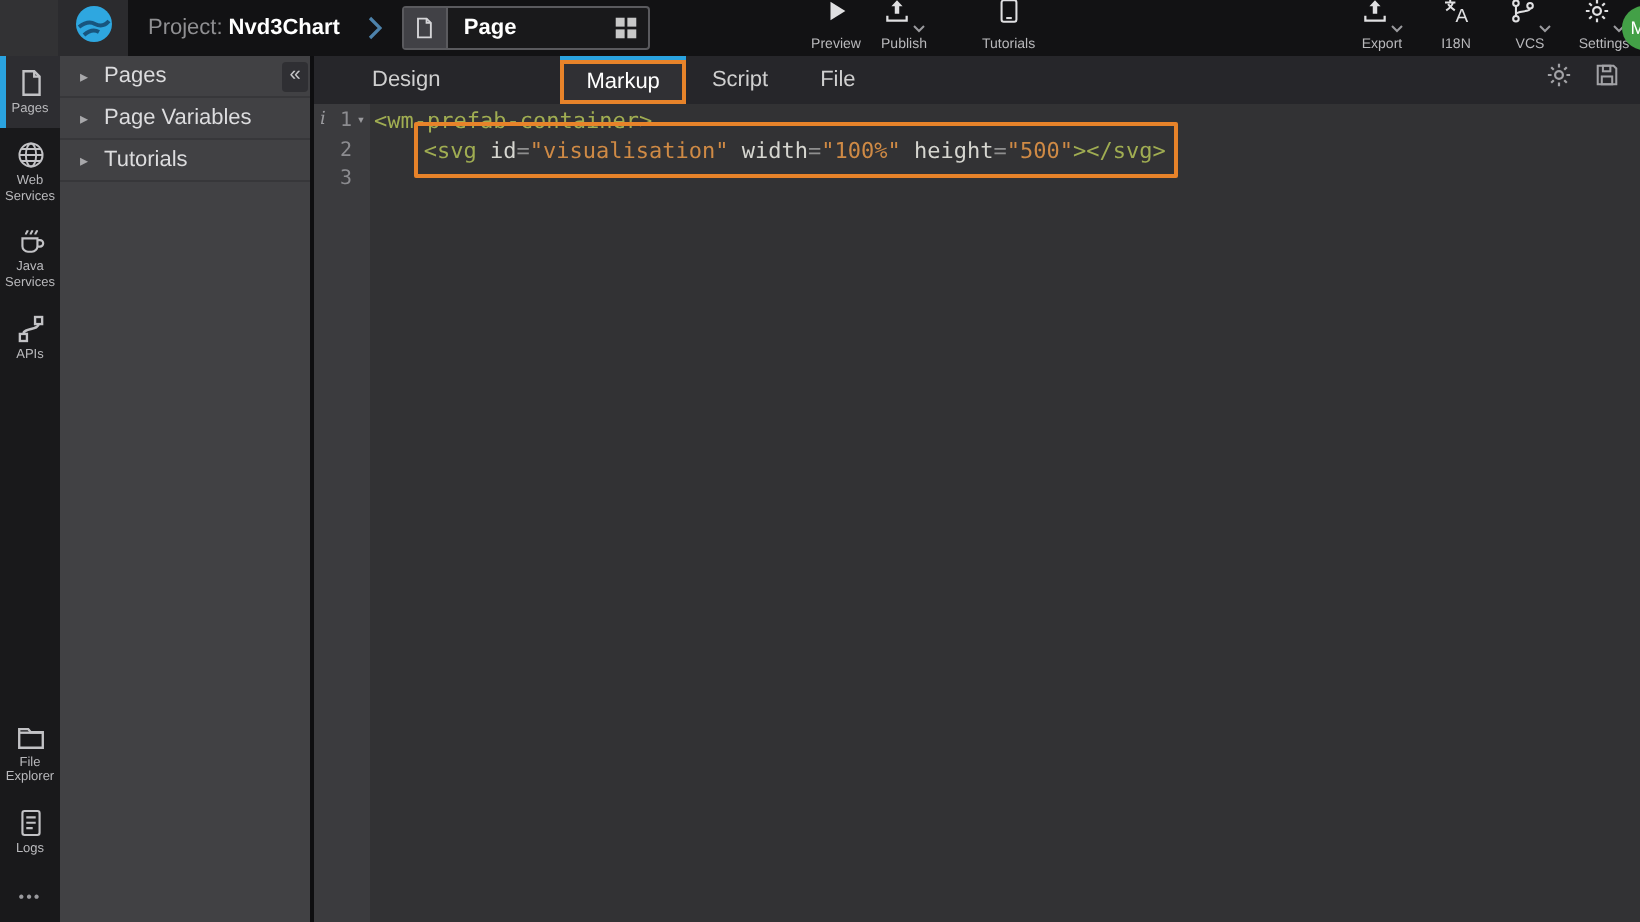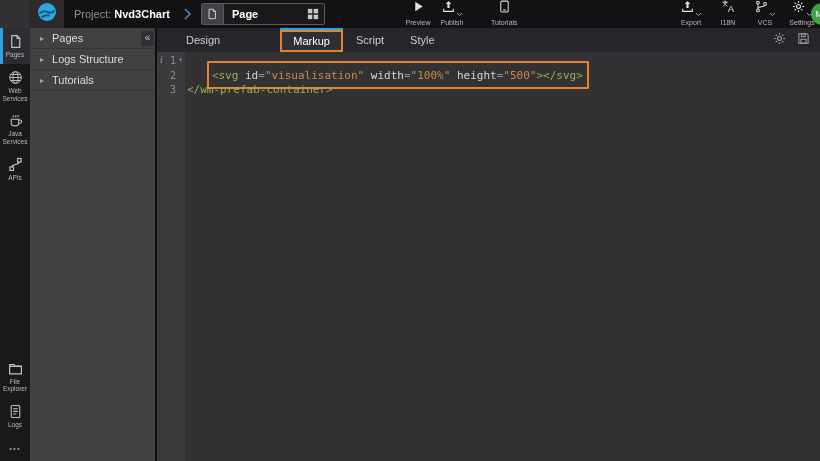--- a/index.html
+++ b/index.html
@@ -286,37 +286,37 @@
   </nav>
 
   <aside class="panel" id="panel">
       <div class="acc-row">
      <span class="acc-arrow">▸</span>
      <span>Pages</span>
      <span class="collapse-btn">«</span>
    </div>
       <div class="acc-row">
      <span class="acc-arrow">▸</span>
-     <span>Logs Structure</span>
+     <span>Page Variables</span>
 
    </div>
       <div class="acc-row">
      <span class="acc-arrow">▸</span>
      <span>Tutorials</span>
 
    </div>
     </aside>
 
   <main class="editorwrap">
     <div class="tabbar">
       <div style="display:flex;" id="editor-tabs">
           <div class="tab">Design</div>
           <div class="tab active annotated">Markup</div>
           <div class="tab">Script</div>
-          <div class="tab">Style</div>
+          <div class="tab">File</div>
         </div>
       <div class="tab-actions">
         <span class="act">
             <span id="gear-ic"><svg viewBox="0 0 14 14" width="13" height="13" stroke="currentColor" fill="none" stroke-width="1.2">
                 <circle cx="7" cy="7" r="2.1"></circle>
                 <path d="M7 1v2M7 11v2M1 7h2M11 7h2M2.8 2.8l1.4 1.4M9.8 9.8l1.4 1.4M11.2 2.8L9.8 4.2M4.2 9.8l-1.4 1.4"></path>
               </svg></span>
           </span>
         <span class="act">
             <span id="save-ic"><svg viewBox="0 0 14 14" width="13" height="13" fill="none" stroke="currentColor" stroke-width="1.1">
@@ -329,32 +329,32 @@
     </div>
     <div class="editor">
       <div class="gutter-bg"></div>
       <div class="code-lines" id="code-lines">
           <div class="code-line">
             <span class="gutter">
               <span class="gmarker">i</span>
               <span class="lnum">1</span>
               <span class="fold">▾</span>
             </span>
+            <span class="line-content"><span class="tok-tag">&lt;wm-prefab-container&gt;</span></span>
           </div>
           <div class="code-line hl">
             <span class="gutter">
               <span class="lnum">2</span>
               <span class="fold"></span>
             </span>
             <span class="line-content"><span>   </span><span class="hlbox"><span class="tok-tag">&lt;svg</span><span class="tok-pl"> </span><span class="tok-attr">id</span><span class="tok-eq">=</span><span class="tok-str">"visualisation"</span><span class="tok-pl"> </span><span class="tok-attr">width</span><span class="tok-eq">=</span><span class="tok-str">"100%"</span><span class="tok-pl"> </span><span class="tok-attr">height</span><span class="tok-eq">=</span><span class="tok-str">"500"</span><span class="tok-tag">&gt;&lt;/svg&gt;</span></span></span>
           </div>
           <div class="code-line">
             <span class="gutter">
               <span class="lnum">3</span>
               <span class="fold"></span>
             </span>
-            <span class="line-content"><span class="tok-tag">&lt;/wm-prefab-container&gt;</span></span>
           </div>
         </div>
     </div>
   </main>
 
 </div>
 
 </body></html>

